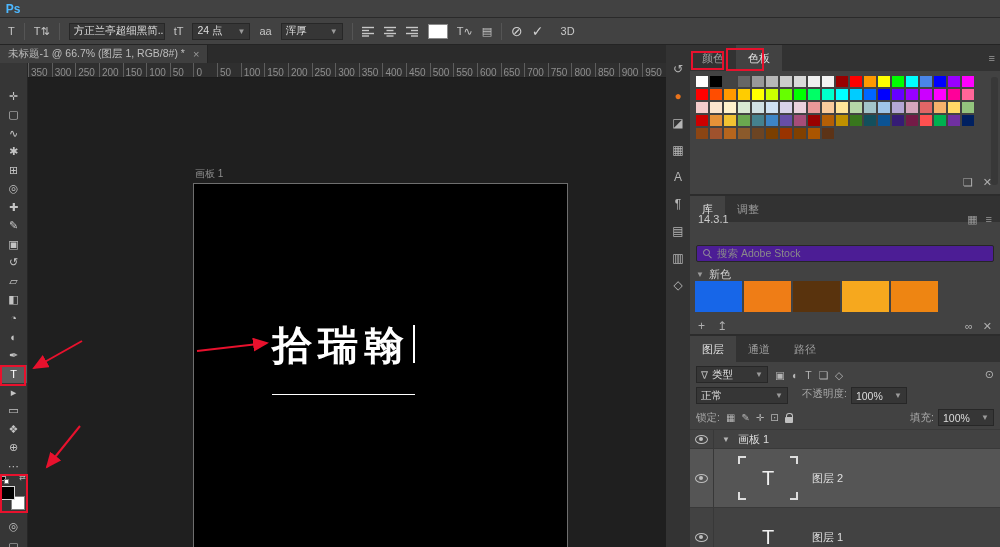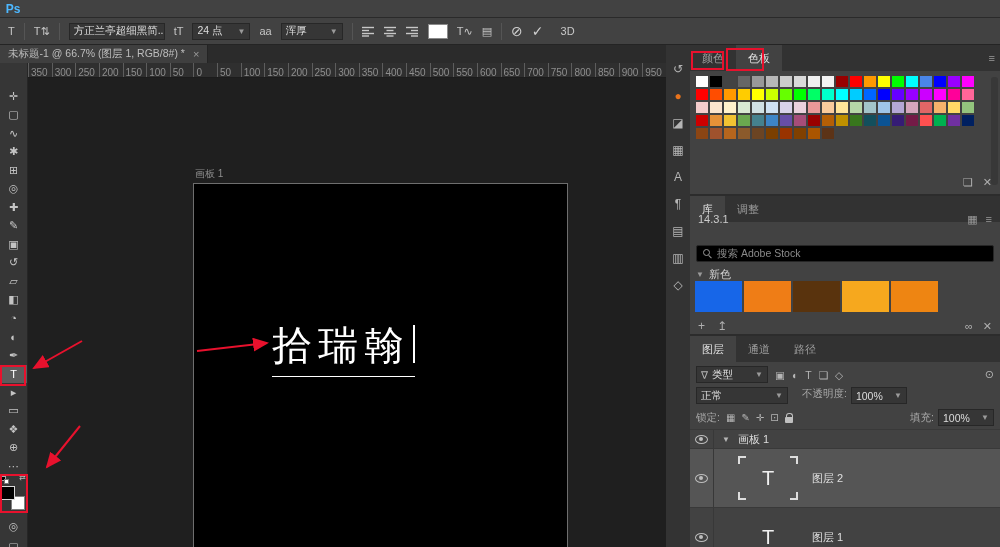--- a/index.html
+++ b/index.html
@@ -42,21 +42,21 @@
   .fgbg .m1{position:absolute;left:0;top:0;width:5px;height:5px;background:#000;border:1px solid #aaa}
   .fgbg .m2{position:absolute;left:3px;top:3px;width:5px;height:5px;background:#fff;border:1px solid #777}
   .fgbg .swap{position:absolute;right:1px;top:-3px;font-size:8px;color:#bbb}
   .fgbg .front{position:absolute;left:0;top:10px;width:14px;height:14px;border:1px solid #d9d9d9;z-index:2}
   .fgbg .back{position:absolute;left:10px;top:20px;width:14px;height:14px;border:1px solid #808080;z-index:1}
 
   
   .canvas{position:absolute;left:28px;top:78px;width:638px;height:469px;background:#1f1f1f}
   .artboard-label{position:absolute;left:167px;top:89px;font-size:10px;color:#8f8f8f}
   .artboard{position:absolute;left:165px;top:105px;width:375px;height:364px;background:#000;border:1px solid #6e6e6e;border-bottom:none}
-  .type-text{position:absolute;left:78px;top:134px;color:#fff;font-size:40px;font-weight:400;letter-spacing:6px;border-bottom:1px solid #fff;padding-bottom:3px;white-space:nowrap}
+  .type-text{position:absolute;left:78px;top:134px;color:#fff;font-size:40px;font-weight:700;letter-spacing:6px;border-bottom:1px solid #fff;padding-bottom:21px;white-space:nowrap}
   .type-cursor{display:inline-block;width:2px;height:38px;background:#fff;margin-left:3px;vertical-align:-4px}
 
   
   .pstrip{position:absolute;left:666px;top:45px;width:24px;height:502px;background:#333}
   .pstrip ul{list-style:none;margin-top:10px}
   .pstrip li{height:27px;display:flex;align-items:center;justify-content:center;font-size:12px;color:#b5b5b5}
 
   
   .right{position:absolute;left:690px;top:45px;width:310px;height:502px;background:#424242;overflow:hidden}
   .ptabs{display:flex;background:#323232;height:26px;align-items:stretch;position:relative}
@@ -67,21 +67,21 @@
 
   .swatch-grid{display:grid;grid-template-columns:repeat(20,13px);grid-auto-rows:12px;gap:1px;padding:5px 6px}
   .sw{width:12px;height:11px}
   .sw-scroll{position:absolute;right:2px;top:32px;width:7px;height:108px;background:#383838;border-radius:3px}
   .sw-footer{position:absolute;right:8px;top:131px;display:flex;gap:10px;color:#b0b0b0;font-size:11px}
   .hdiv{position:absolute;left:0;width:310px;height:2px;background:#2c2c2c}
 
   .lib-tabs{position:absolute;left:0;top:151px;width:310px}
   .lib-row1{position:absolute;left:0;top:165px;width:310px;height:18px;display:flex;align-items:center;padding:0 8px;color:#cccccc;font-size:11px}
   .lib-row1 .icons{margin-left:auto;display:flex;gap:8px;color:#999}
-  .search{position:absolute;left:6px;top:200px;width:298px;height:17px;background:#000000;border:1px solid #262626;border-radius:2px;display:flex;align-items:center;padding:0 6px;gap:5px;color:#8a8a8a;font-size:10.5px}
+  .search{position:absolute;left:6px;top:200px;width:298px;height:17px;background:#4c1d95;border:1px solid #262626;border-radius:2px;display:flex;align-items:center;padding:0 6px;gap:5px;color:#8a8a8a;font-size:10.5px}
   .mag{display:inline-block;width:9px;height:9px;position:relative}
   .mag::before{content:"";position:absolute;left:0;top:0;width:5px;height:5px;border:1px solid #9a9a9a;border-radius:50%}
   .mag::after{content:"";position:absolute;left:6px;top:6px;width:4px;height:1px;background:#9a9a9a;transform:rotate(45deg);transform-origin:0 0}
   .lib-group{position:absolute;left:6px;top:222px;display:flex;align-items:center;gap:5px;color:#cfcfcf;font-size:11px}
   .lib-group .chev{font-size:8px;color:#9a9a9a}
   .lib-swatches{position:absolute;left:5px;top:236px;display:flex;gap:2px}
   .lib-sw{width:47px;height:31px}
   .lib-footer{position:absolute;left:0;top:272px;width:310px;height:18px;display:flex;align-items:center;padding:0 8px;color:#b0b0b0;font-size:12px;gap:12px}
   .lib-footer .right-ic{margin-left:auto;display:flex;gap:10px;font-size:11px}
 

